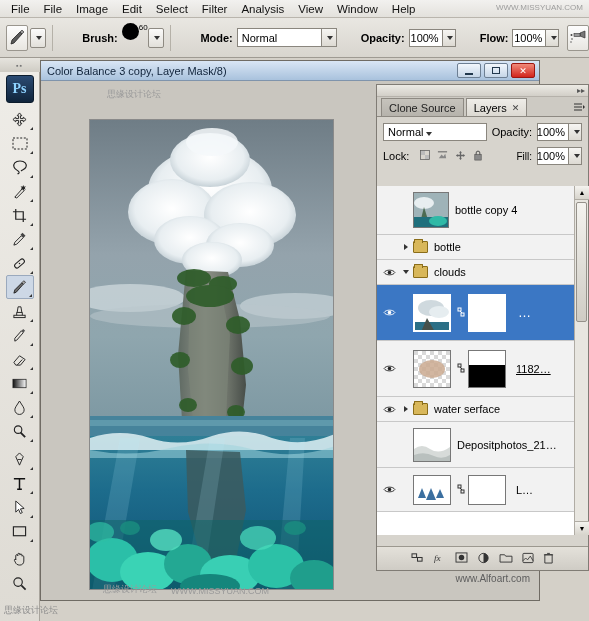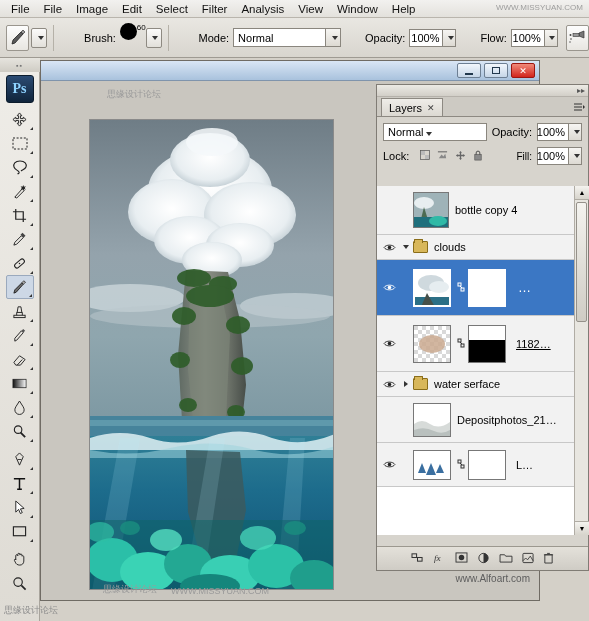--- a/index.html
+++ b/index.html
@@ -37,21 +37,21 @@
   }
   .caret {
     width:0;height:0;border-left:3px solid transparent;border-right:3px solid transparent;
     border-top:4px solid #333; display:inline-block; margin-left:3px;
   }
   .drop-btn {
     height:20px; min-width:16px; background: linear-gradient(#fbfbfa,#e2e0da);
     border:1px solid #8e8a82; border-radius:2px; display:flex;
     align-items:center; justify-content:center; padding:0 3px;
   }
-  .lbl { margin:0 4px 0 24px; font-size:11px; }
+  .lbl { margin:0 4px 0 24px; font-size:11px;font-weight:bold; }
   .brush-circle {
     width:17px;height:17px;border-radius:50%;background:#000;display:inline-block;
   }
   .brush-box {
     display:flex;flex-direction:row;align-items:flex-start;justify-content:center;
     width:26px;height:30px;
   }
   .brush-num { font-size:8px; margin-top:0px; }
   .txtfield {
     height:18px; background:#fff; border:1px solid #8a867e; display:flex;
@@ -425,20 +425,21 @@
   <div class="tool">
     <svg width="15" height="15" viewBox="0 0 16 16">
         <circle cx="6.5" cy="6.5" r="4.5" fill="none" stroke="#222" stroke-width="1.2"></circle>
         <path d="M10 10 L14.5 14.5" stroke="#222" stroke-width="1.8"></path>
       </svg>
   </div>
 </div>
 
 <div id="docwin">
   <div id="doc-title">
+    <span>Color Balance 3 copy, Layer Mask/8)</span>
     <div style="position:absolute; right:4px; top:2px; display:flex; gap:3px;">
       <div class="winbtn">
         <span style="display:block;width:8px;height:2px;background:#22384d;margin-top:6px;"></span>
       </div>
       <div class="winbtn">
         <span style="display:block;width:8px;height:7px;border:1px solid #22384d;"></span>
       </div>
       <div class="winbtn close">✕</div>
     </div>
   </div>
@@ -550,20 +551,23 @@
     <div class="watermark" style="right:9px; bottom:16px; font-size:10px; color:#5d5d5d;">www.Alfoart.com</div>
   </div>
 </div>
 
 <div id="layers">
   <div id="lp-grip">
     <span style="font-size:8px;color:#555;">▸▸</span>
   </div>
 
   <div id="lp-tabs">
+    <div class="lp-tab">
+      <span>Clone Source</span>
+    </div>
     <div class="lp-tab active">
       <span>Layers</span>
       <span class="x">✕</span>
     </div>
     <div style="margin-left:auto; margin-bottom:2px; margin-right:3px;">
       <svg width="12" height="10" viewBox="0 0 12 10">
           <path d="M1 2 h8 M1 5 h8 M1 8 h8" stroke="#333" stroke-width="1.2"></path>
           <path d="M10 3 l2 2 -2 2Z" fill="#333"></path>
         </svg>
     </div>
@@ -630,20 +634,30 @@
             <rect width="34" height="34" fill="#9fb3b8"></rect>
             <ellipse cx="10" cy="10" rx="10" ry="6" fill="#e8eef0"></ellipse>
             <path d="M10 14 L15 30 H6 Z" fill="#4c6b52"></path>
             <rect y="24" width="34" height="10" fill="#1f6f7c"></rect>
             <ellipse cx="24" cy="28" rx="9" ry="5" fill="#2fb9a6"></ellipse>
           </svg>
       </div>
       <span class="lname">bottle copy 4</span>
     </div>
 
+    <div class="layer" style="height:25px;">
+      <div class="eye"></div>
+      <div class="arrow-col">
+        <svg width="8" height="8" viewBox="0 0 8 8">
+            <path d="M2 1 L6 4 L2 7 Z" fill="#333"></path>
+          </svg>
+      </div>
+      <div class="folder"></div>
+      <span class="lname">bottle</span>
+    </div>
 
     <div class="layer" style="height:25px;">
       <div class="eye">
         <svg width="13" height="9" viewBox="0 0 14 10">
             <path d="M1 5 C3 1.5 11 1.5 13 5 C11 8.5 3 8.5 1 5 Z" fill="none" stroke="#222" stroke-width="1"></path>
             <circle cx="7" cy="5" r="2" fill="#222"></circle>
           </svg>
       </div>
       <div class="arrow-col">
         <svg width="8" height="8" viewBox="0 0 8 8">

